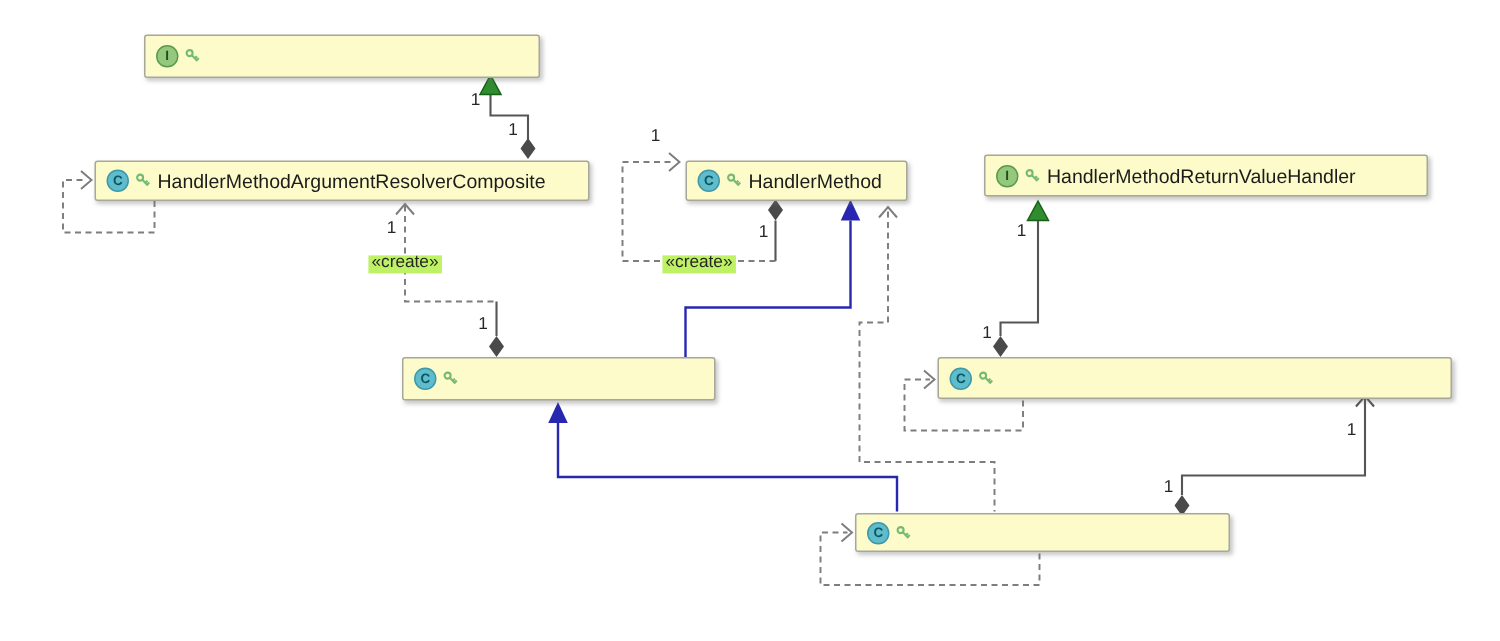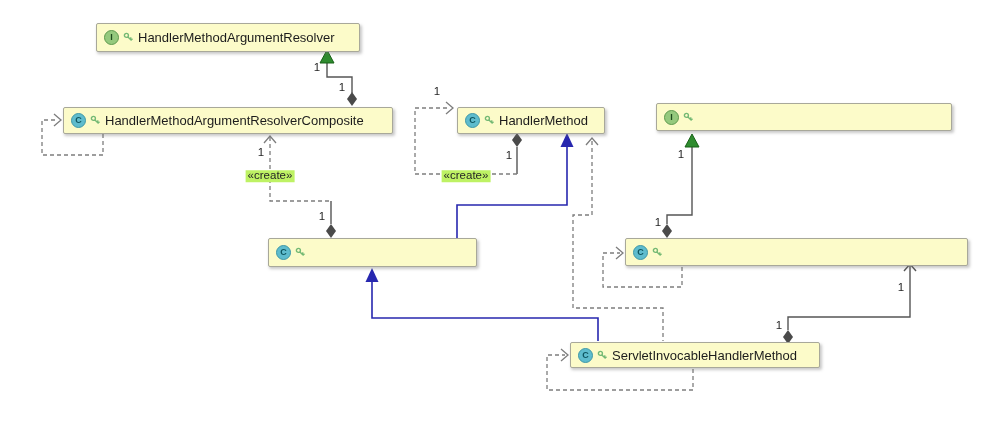--- a/index.html
+++ b/index.html
@@ -84,21 +84,20 @@
     <path d="M616,247 L623,253 L616,259" fill="none" stroke="#7D7D7D" stroke-width="1.3"></path>
     <path d="M561,349 L568,355 L561,361" fill="none" stroke="#7D7D7D" stroke-width="1.3"></path>
   </svg>
 
   <div class="node" id="n-resolver">
     <span class="badge badge-interface">I</span>
     <svg class="keyicon" viewBox="0 0 11 11">
         <circle cx="3.4" cy="3.4" r="2" fill="none" stroke="#74B974" stroke-width="1.4"></circle>
         <path d="M4.9,4.9 L8.6,8.6 M6.9,6.9 L8.3,5.5 M8.1,8.1 L9.5,6.7" fill="none" stroke="#74B974" stroke-width="1.4"></path>
       </svg>
-    <span>HandlerMethodArgumentResolver</span>
   </div>
 
   <div class="node" id="n-resolver-composite">
     <span class="badge badge-class">C</span>
     <svg class="keyicon" viewBox="0 0 11 11">
         <circle cx="3.4" cy="3.4" r="2" fill="none" stroke="#74B974" stroke-width="1.4"></circle>
         <path d="M4.9,4.9 L8.6,8.6 M6.9,6.9 L8.3,5.5 M8.1,8.1 L9.5,6.7" fill="none" stroke="#74B974" stroke-width="1.4"></path>
       </svg>
     <span>HandlerMethodArgumentResolverComposite</span>
   </div>
@@ -111,20 +110,21 @@
       </svg>
     <span>HandlerMethod</span>
   </div>
 
   <div class="node" id="n-return-value-handler">
     <span class="badge badge-interface">I</span>
     <svg class="keyicon" viewBox="0 0 11 11">
         <circle cx="3.4" cy="3.4" r="2" fill="none" stroke="#74B974" stroke-width="1.4"></circle>
         <path d="M4.9,4.9 L8.6,8.6 M6.9,6.9 L8.3,5.5 M8.1,8.1 L9.5,6.7" fill="none" stroke="#74B974" stroke-width="1.4"></path>
       </svg>
+    <span>HandlerMethodReturnValueHandler</span>
   </div>
 
   <div class="node" id="n-return-value-handler-composite">
     <span class="badge badge-class">C</span>
     <svg class="keyicon" viewBox="0 0 11 11">
         <circle cx="3.4" cy="3.4" r="2" fill="none" stroke="#74B974" stroke-width="1.4"></circle>
         <path d="M4.9,4.9 L8.6,8.6 M6.9,6.9 L8.3,5.5 M8.1,8.1 L9.5,6.7" fill="none" stroke="#74B974" stroke-width="1.4"></path>
       </svg>
   </div>
 
@@ -135,21 +135,20 @@
         <path d="M4.9,4.9 L8.6,8.6 M6.9,6.9 L8.3,5.5 M8.1,8.1 L9.5,6.7" fill="none" stroke="#74B974" stroke-width="1.4"></path>
       </svg>
   </div>
 
   <div class="node" id="n-servlet-invocable">
     <span class="badge badge-class">C</span>
     <svg class="keyicon" viewBox="0 0 11 11">
         <circle cx="3.4" cy="3.4" r="2" fill="none" stroke="#74B974" stroke-width="1.4"></circle>
         <path d="M4.9,4.9 L8.6,8.6 M6.9,6.9 L8.3,5.5 M8.1,8.1 L9.5,6.7" fill="none" stroke="#74B974" stroke-width="1.4"></path>
       </svg>
-    <span>ServletInvocableHandlerMethod</span>
   </div>
 
   <span class="mult" style="left:317px;top:68px;">1</span>
   <span class="mult" style="left:342px;top:88px;">1</span>
   <span class="mult" style="left:681px;top:155px;">1</span>
   <span class="mult" style="left:658px;top:223px;">1</span>
   <span class="mult" style="left:261px;top:153px;">1</span>
   <span class="mult" style="left:322px;top:217px;">1</span>
   <span class="mult" style="left:437px;top:92px;">1</span>
   <span class="mult" style="left:509px;top:156px;">1</span>

